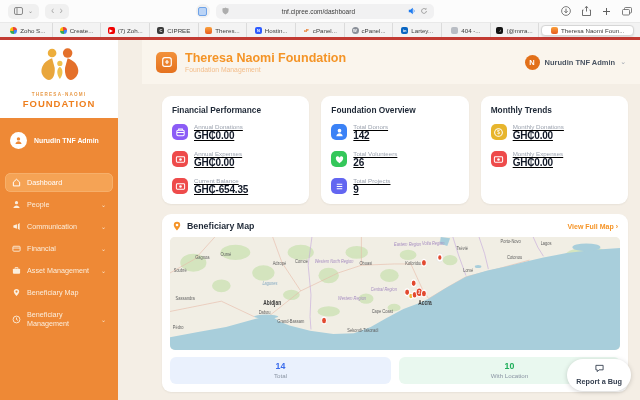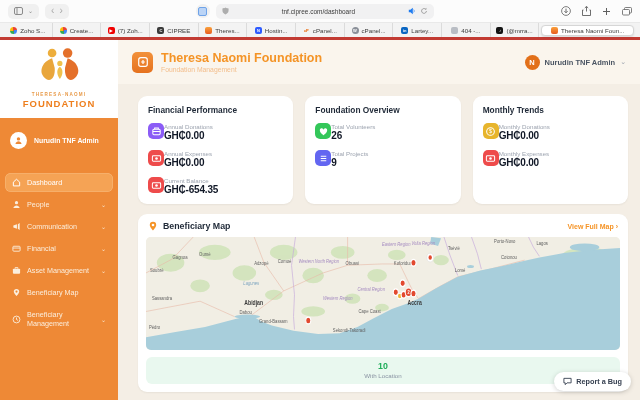--- a/index.html
+++ b/index.html
@@ -35,51 +35,51 @@
   .side-avatar{width:17px;height:17px;border-radius:50%;background:#fff;display:flex;align-items:center;justify-content:center;color:#EE8936;flex:none;}
   .side-user-name{font-size:6.9px;color:#fff;font-weight:bold;}
   .nav{margin-top:7px;padding:0 5px;display:flex;flex-direction:column;gap:3px;}
   .nav-item{display:flex;align-items:center;gap:6px;padding:5px 7px;border-radius:6px;color:#FBEEDD;font-size:7.2px;}
   .nav-item.active{background:#F5A355;color:#fff;box-shadow:inset 0 0 0 .5px #F8BC80;margin-top:12px;}
   .nicon{width:9px;height:9px;flex:none;}
   .nicon svg{width:9px;height:9px;display:block;}
   .nav-chev{margin-left:auto;font-size:6px;opacity:.9;}
   .nav-label{line-height:1.25;}
   
-  #main{flex:1;display:flex;flex-direction:column;min-width:0;}
+  #main{flex:1;display:flex;flex-direction:column;min-width:0;padding-left:24px;}
   .main-header{height:44px;background:#FAF5ED;display:flex;align-items:center;padding:0 14px;gap:8px;flex:none;}
   .app-icon{width:21px;height:21px;border-radius:5px;background:linear-gradient(180deg,#F2913B,#E5721F);display:flex;align-items:center;justify-content:center;flex:none;}
   .htitle{font-size:12.5px;font-weight:bold;color:#F49427;line-height:1.15;}
   .hsub{font-size:6.8px;color:#F3BE8C;}
   .huser{margin-left:auto;display:flex;align-items:center;gap:5px;}
   .havatar{width:15px;height:15px;border-radius:50%;background:#E2701A;color:#fff;font-size:7.5px;font-weight:bold;display:flex;align-items:center;justify-content:center;}
   .huser-name{font-size:7.5px;color:#4B5563;font-weight:bold;}
   .hchev{font-size:7px;color:#9CA3AF;}
   #cards{display:flex;gap:12px;padding:12px 12px 10px 20px;}
   .card{flex:1;background:#fff;border-radius:9px;padding:9px 10px;box-shadow:0 1px 2px rgba(40,30,10,.06);min-width:0;}
   .card-title{font-size:8.3px;font-weight:bold;color:#1F2937;margin-bottom:8px;}
-  .stat{display:flex;margin-bottom:9px;}
+  .stat{display:flex;align-items:center;gap:6px;margin-bottom:9px;text-decoration:underline;}
   .stat:last-child{margin-bottom:0;}
   .stat-ic{width:16px;height:16px;border-radius:5px;display:flex;align-items:center;justify-content:center;flex:none;}
   .stat-ic svg{width:11px;height:11px;display:block;}
   .stat-label{font-size:6.2px;color:#9CA3AF;}
   .stat-value{font-size:10px;font-weight:bold;color:#111827;letter-spacing:-.2px;}
   #map-card{margin:0 12px 8px 20px;background:#fff;border-radius:9px;flex:1;display:flex;flex-direction:column;overflow:hidden;box-shadow:0 1px 2px rgba(40,30,10,.06);}
   .map-head{display:flex;align-items:center;gap:5px;padding:7px 10px 6px;}
   .map-title{font-size:8.8px;font-weight:bold;color:#1F2937;}
   .map-link{margin-left:auto;font-size:7px;color:#F59427;font-weight:bold;display:flex;align-items:center;gap:2px;}
   .map-area{margin:0 8px;border-radius:5px;overflow:hidden;flex:1;min-height:76px;background:#F1EEE4;}
   .map-area svg{width:100%;height:100%;display:block;}
   .map-stats{display:flex;gap:8px;padding:7px 8px 8px;}
   .mstat{flex:1;border-radius:6px;text-align:center;padding:4px 0 5px;}
   .mstat.blue{background:#EAF1FD;} .mstat.blue .mval{color:#3B6CEB;}
   .mstat.green{background:#E9F8EF;} .mstat.green .mval{color:#1FAE5A;}
   .mval{font-size:8.8px;font-weight:bold;}
   .mlab{font-size:6.2px;color:#8A94A3;margin-top:1px;}
-  #bug-btn{position:absolute;right:9px;bottom:9px;background:#fff;border-radius:999px;padding:5px 9px;display:flex;align-items:center;gap:4px;font-size:7.3px;font-weight:bold;color:#374151;box-shadow:0 1px 5px rgba(0,0,0,.18);}
+  #bug-btn{position:absolute;right:9px;bottom:9px;background:#fff;border-radius:999px;padding:5px 9px;display:flex;align-items:center;gap:4px;font-size:7.3px;font-weight:bold;color:#374151;box-shadow:0 1px 5px rgba(0,0,0,.18);flex-direction:column;}
   
   .ml-city{font-size:4.3px;fill:#5F5F5F;}
   .ml-big{font-size:5.2px;fill:#3A3A3A;font-weight:bold;}
   .ml-region{font-size:4.2px;fill:#A58BC0;font-style:italic;}
   .ml-water{font-size:4.2px;fill:#7FA6C0;font-style:italic;}
 </style>
 </head>
 <body>
 
 <div id="chrome">
@@ -334,20 +334,32 @@
               </svg>
             </span>
             <div>
               <div class="stat-label">Current Balance</div>
               <div class="stat-value">GH₵-654.35</div>
             </div>
           </div>
         </div>
         <div class="card">
           <div class="card-title">Foundation Overview</div>
+          <div class="stat">
+            <span class="stat-ic" style="background: rgb(59, 130, 246);">
+              <svg viewBox="0 0 12 12">
+                <circle cx="6" cy="4" r="2" fill="#fff"></circle>
+                <path d="M2.5 10c.5-2.2 2-3.2 3.5-3.2S9 7.8 9.5 10z" fill="#fff"></path>
+              </svg>
+            </span>
+            <div>
+              <div class="stat-label">Total Donors</div>
+              <div class="stat-value">142</div>
+            </div>
+          </div>
           <div class="stat">
             <span class="stat-ic" style="background: rgb(52, 199, 90);">
               <svg viewBox="0 0 12 12">
                 <path d="M6 10S2 7.2 2 4.8A2 2 0 0 1 6 4a2 2 0 0 1 4 .8C10 7.2 6 10 6 10z" fill="#fff"></path>
               </svg>
             </span>
             <div>
               <div class="stat-label">Total Volunteers</div>
               <div class="stat-value">26</div>
             </div>
@@ -484,20 +496,24 @@
               <circle cx="254" cy="43" r="2.6" fill="#E2492F" stroke="#fff" stroke-width="1"></circle>
               <circle cx="258" cy="46" r="2.2" fill="#EDB73E" stroke="#fff" stroke-width="0.9"></circle>
               <circle cx="262" cy="45" r="2.6" fill="#E2492F" stroke="#fff" stroke-width="1"></circle>
               <circle cx="267" cy="43" r="3.4" fill="#E2492F" stroke="#fff" stroke-width="1"></circle>
               <text x="267" y="44.5" text-anchor="middle" style="font-size:4px;fill:#fff;font-weight:bold">2</text>
               <circle cx="272" cy="44" r="2.6" fill="#E2492F" stroke="#fff" stroke-width="1"></circle>
             </g>
         </svg>
       </div>
       <div class="map-stats">
+        <div class="mstat blue">
+          <div class="mval">14</div>
+          <div class="mlab">Total</div>
+        </div>
         <div class="mstat green">
           <div class="mval">10</div>
           <div class="mlab">With Location</div>
         </div>
       </div>
     </div>
   </div>
 </div>
 
 <div id="bug-btn">

